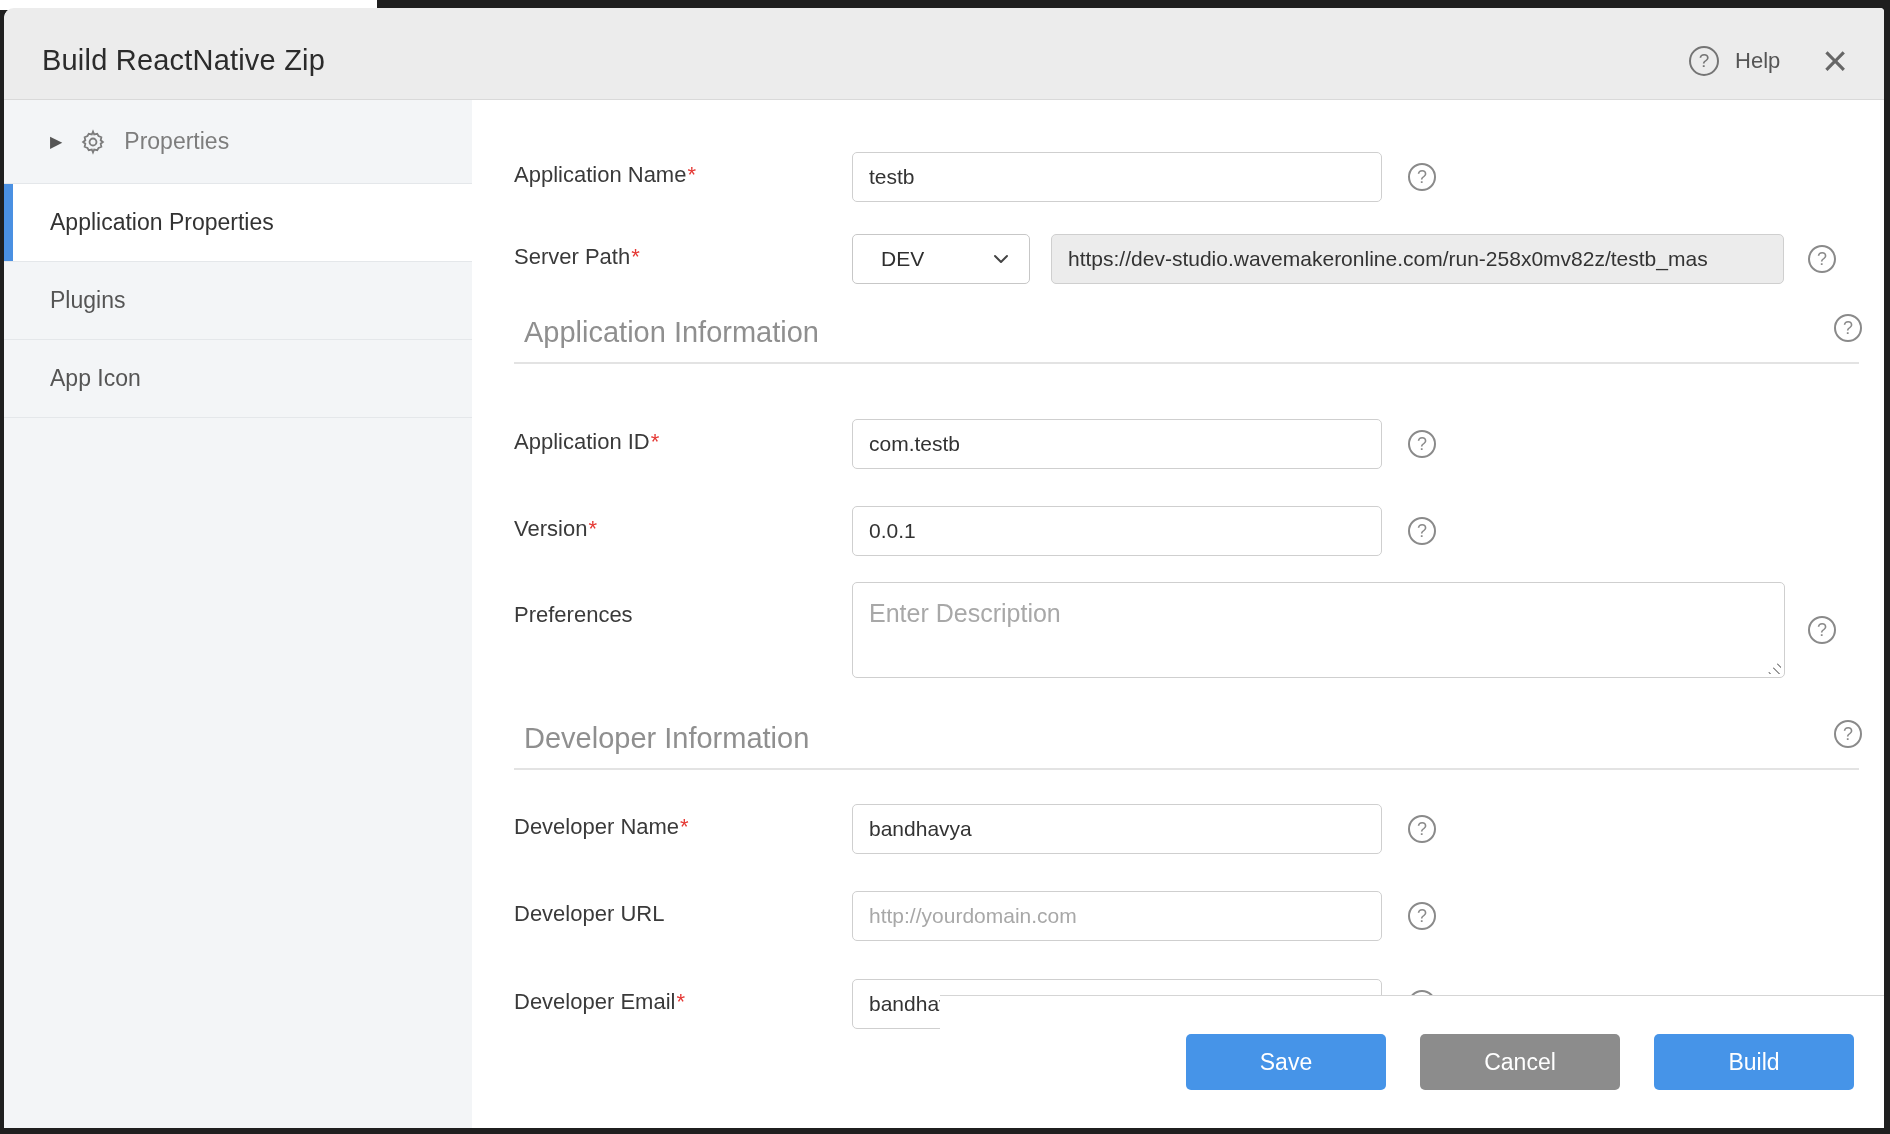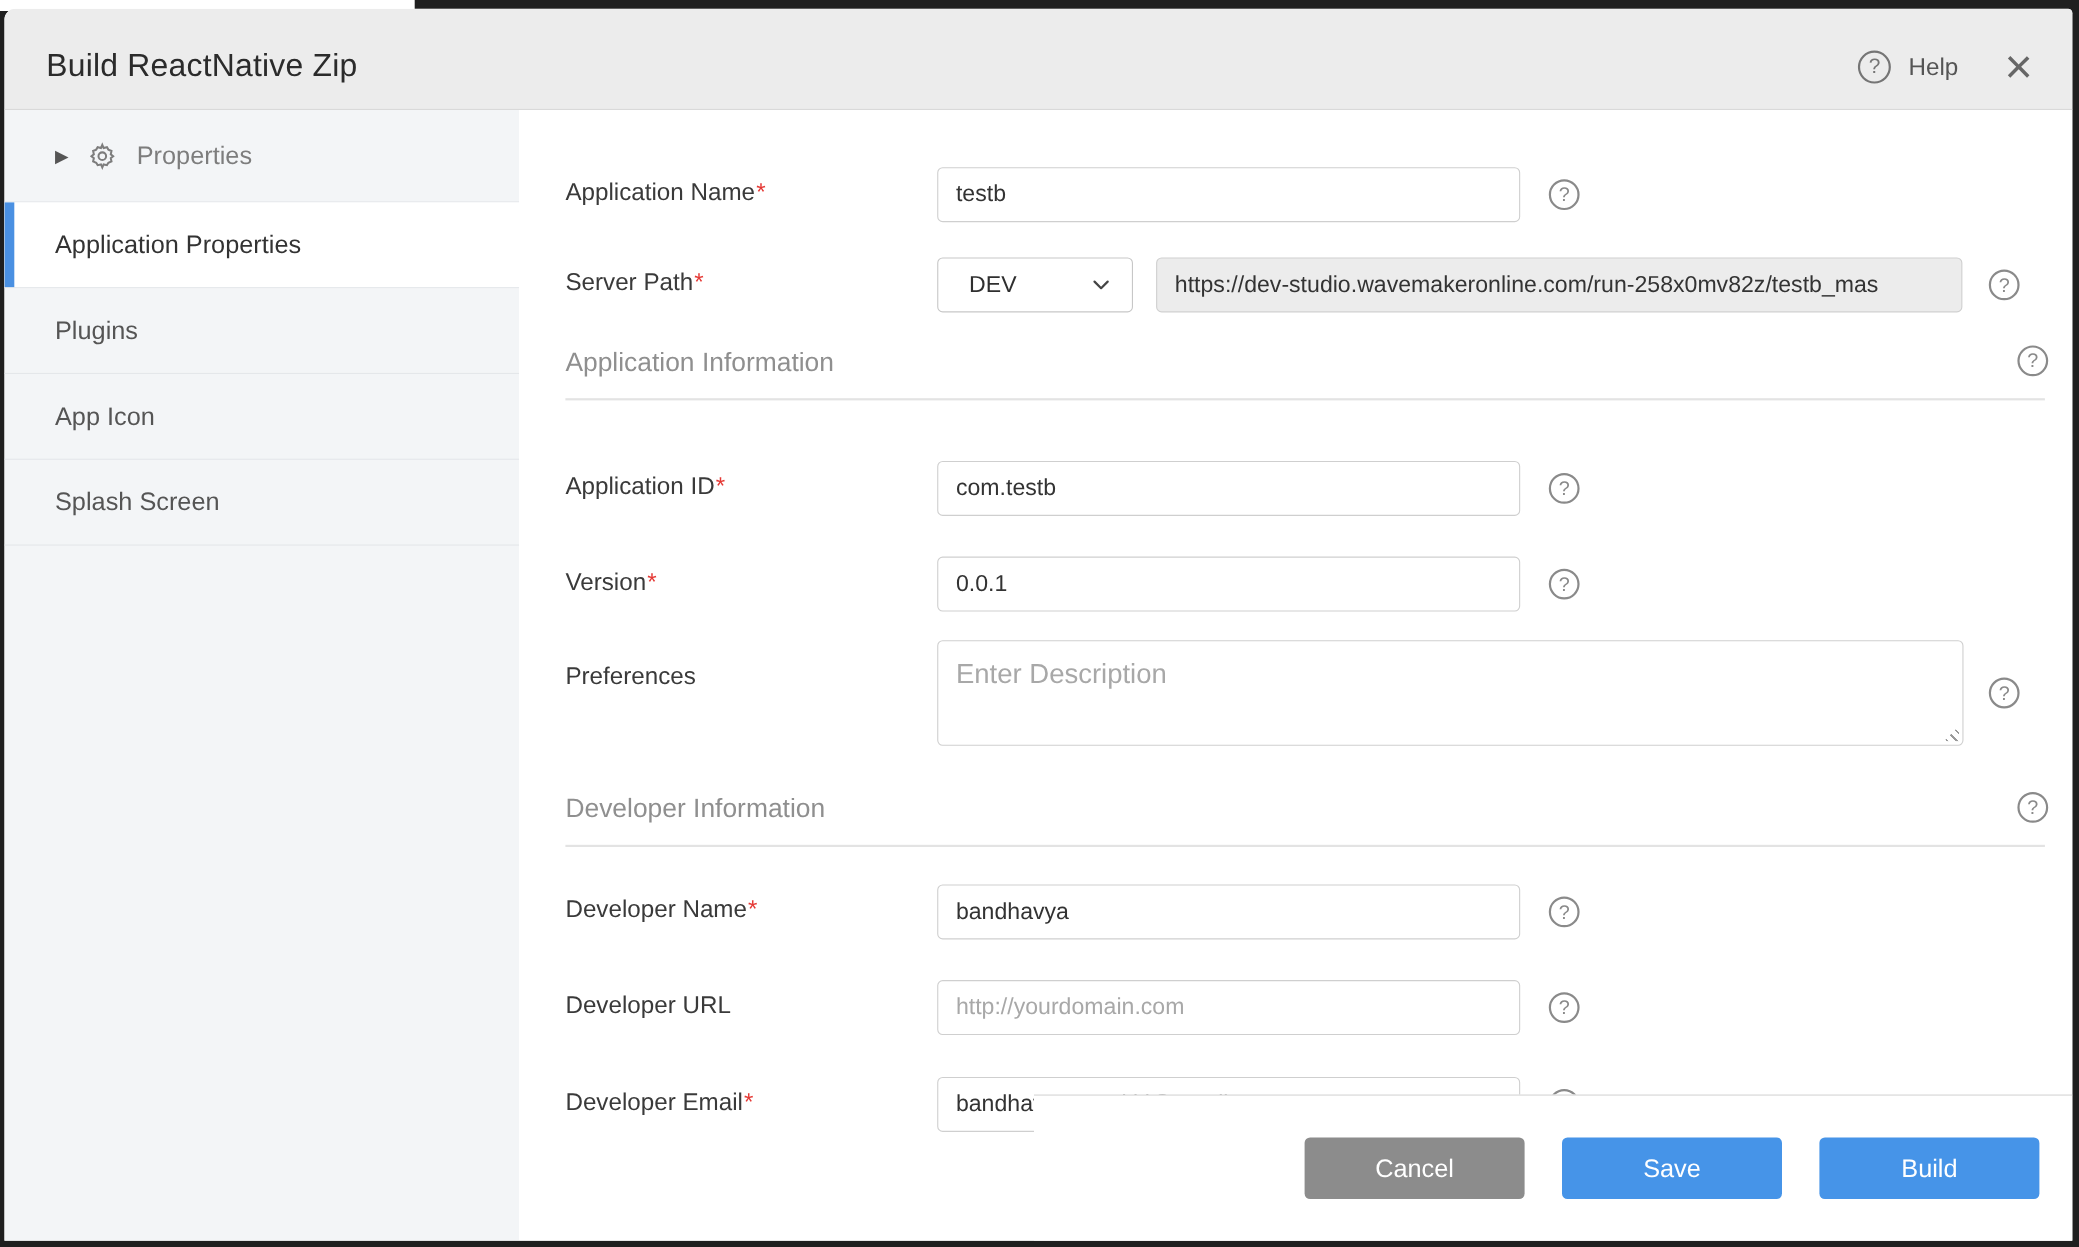--- a/index.html
+++ b/index.html
@@ -87,21 +87,21 @@
     display:flex; align-items:center; padding:0 18px 0 28px;
     font-size:21px; color:#2f2f2f; cursor:pointer;
   }
   .select-box .chev { margin-left:auto; width:20px; height:20px; }
   .url-field {
     position:absolute; left:579px; width:733px; height:50px;
     border:1px solid #cfcfcf; border-radius:5px; background:#ececec;
     font-size:21px; color:#333; padding:0 16px; line-height:48px;
     white-space:nowrap; overflow:hidden;
   }
-  .section-title { position:absolute; left:42px; font-size:24px; color:#8f8f8f; }
+  .section-title { position:absolute; left:52px; font-size:29px; color:#8f8f8f; }
   .section-divider { position:absolute; left:42px; width:1345px; height:2px; background:#e3e3e3; }
   .desc-area {
     position:absolute; left:380px; top:482px; width:933px; height:96px;
     border:1px solid #cfcfcf; border-radius:5px;
     font-size:25px; color:#333; padding:16px 16px;
     font-family:inherit; resize:none; outline:none;
   }
   .desc-area::placeholder { color:#a8a8a8; }
   .resize-grip {
     position:absolute; left:1295px; top:560px; width:14px; height:14px;
@@ -152,23 +152,20 @@
       </div>
       <div class="side-row side-item selected">
         <span>Application Properties</span>
       </div>
       <div class="side-row side-item">
         <span>Plugins</span>
       </div>
       <div class="side-row side-item">
         <span>App Icon</span>
       </div>
-      <div class="side-row side-item">
-        <span>Splash Screen</span>
-      </div>
     </div>
 
     <div class="main">
       <div class="content">
 
         <div class="flabel" style="top:62px;">
           <span>Application Name</span><span class="req">*</span>
         </div>
         <input class="tinput" style="top: 52px;" value="testb">
         <span class="help-circle hc-field" style="top:63px;">?</span>
@@ -222,20 +219,20 @@
 
         <div class="flabel" style="top:889px;">
           <span>Developer Email</span><span class="req">*</span>
         </div>
         <input class="tinput" style="top: 879px;" value="bandhavyamarakiti@gmail.com">
         <span class="help-circle hc-field" style="top:890px;">?</span>
 
       </div>
 
       <div class="footer">
+        <button class="btn btn-blue">Save</button>
         <button class="btn btn-gray">Cancel</button>
-        <button class="btn btn-blue">Save</button>
         <button class="btn btn-blue">Build</button>
       </div>
     </div>
 
   </div>
 </div>
 
 </body></html>

